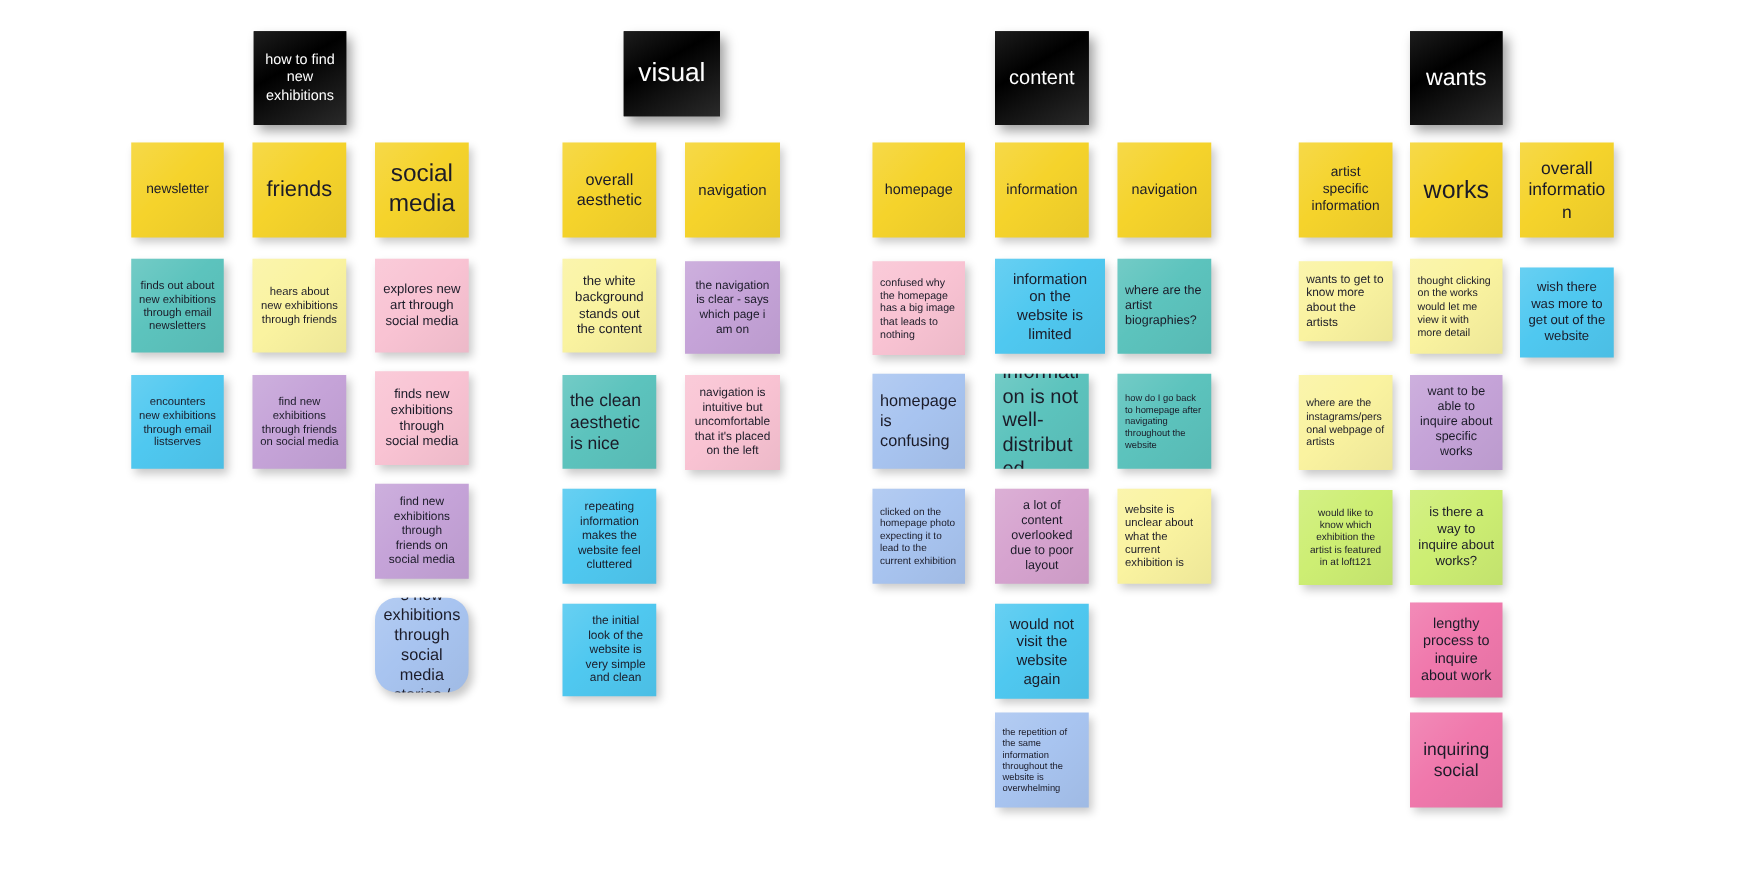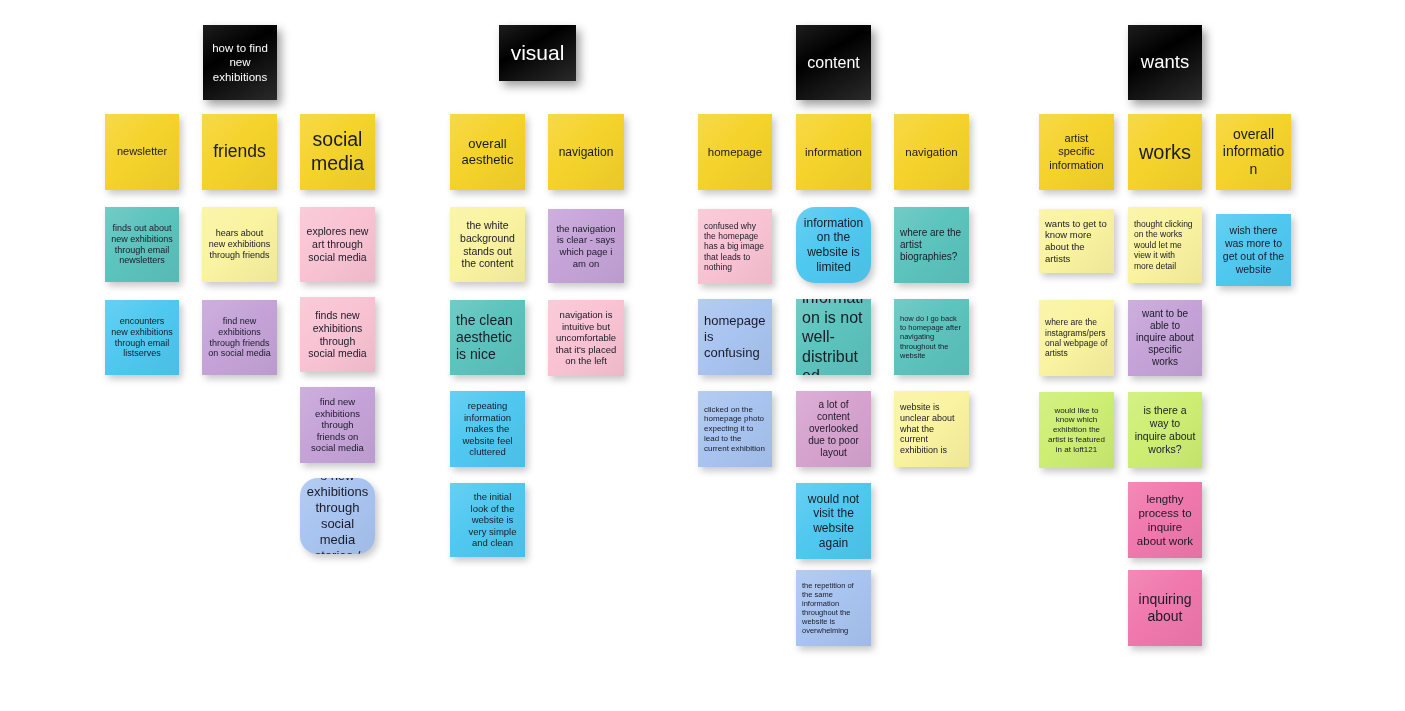--- a/index.html
+++ b/index.html
@@ -49,21 +49,21 @@
   .align-left { text-align: left; justify-content: flex-start; }
   .align-left .txt { text-align: left; }
 </style>
 </head>
 <body>
 
 <div id="board">
     <div class="note header-note" style="left: 203px; top: 25px; width: 74px; height: 75px; color: rgb(255, 255, 255); font-size: 11.5px;">
       <span class="txt">how to find new exhibitions</span>
     </div>
-    <div class="note header-note" style="left: 499px; top: 25px; width: 77px; height: 56px; color: rgb(255, 255, 255); font-size: 21px;">
+    <div class="note header-note" style="left: 499px; top: 25px; width: 77px; height: 68px; color: rgb(255, 255, 255); font-size: 21px;">
       <span class="txt">visual</span>
     </div>
     <div class="note header-note" style="left: 796px; top: 25px; width: 75px; height: 75px; color: rgb(255, 255, 255); font-size: 16px;">
       <span class="txt">content</span>
     </div>
     <div class="note header-note" style="left: 1128px; top: 25px; width: 74px; height: 75px; color: rgb(255, 255, 255); font-size: 18.5px;">
       <span class="txt">wants</span>
     </div>
     <div class="note" style="left: 105px; top: 114px; width: 74px; height: 76px; background-color: rgb(245, 211, 43); font-size: 11px;">
       <span class="txt">newsletter</span>
@@ -142,21 +142,21 @@
     </div>
     <div class="note align-left" style="left: 698px; top: 209px; width: 74px; height: 75px; background-color: rgb(249, 195, 211); font-size: 8.5px;">
       <span class="txt">confused why the homepage has a big image that leads to nothing</span>
     </div>
     <div class="note align-left" style="left: 698px; top: 299px; width: 74px; height: 76px; background-color: rgb(168, 196, 240); font-size: 13px;">
       <span class="txt">homepage is confusing</span>
     </div>
     <div class="note align-left" style="left: 698px; top: 391px; width: 74px; height: 76px; background-color: rgb(168, 196, 240); font-size: 8px;">
       <span class="txt">clicked on the homepage photo expecting it to lead to the current exhibition</span>
     </div>
-    <div class="note" style="left: 796px; top: 207px; width: 75px; height: 76px; background-color: rgb(79, 200, 240); font-size: 12px; border-radius: 19px;">
+    <div class="note" style="left: 796px; top: 207px; width: 88px; height: 76px; background-color: rgb(79, 200, 240); font-size: 12px;">
       <span class="txt">information on the website is limited</span>
     </div>
     <div class="note align-left" style="left: 796px; top: 299px; width: 75px; height: 76px; background-color: rgb(92, 195, 189); font-size: 16px;">
       <span class="txt">information is not well-distributed</span>
     </div>
     <div class="note" style="left: 796px; top: 391px; width: 75px; height: 76px; background-color: rgb(214, 163, 207); font-size: 10px;">
       <span class="txt">a lot of content overlooked due to poor layout</span>
     </div>
     <div class="note" style="left: 796px; top: 483px; width: 75px; height: 76px; background-color: rgb(79, 200, 240); font-size: 12px;">
       <span class="txt">would not visit the website again</span>
@@ -188,18 +188,18 @@
     <div class="note" style="left: 1128px; top: 300px; width: 74px; height: 76px; background-color: rgb(197, 163, 216); font-size: 10px;">
       <span class="txt">want to be able to inquire about specific works</span>
     </div>
     <div class="note" style="left: 1128px; top: 392px; width: 74px; height: 76px; background-color: rgb(205, 238, 115); font-size: 10.5px;">
       <span class="txt">is there a way to inquire about works?</span>
     </div>
     <div class="note" style="left: 1128px; top: 482px; width: 74px; height: 76px; background-color: rgb(240, 120, 172); font-size: 11.5px;">
       <span class="txt">lengthy process to inquire about work</span>
     </div>
     <div class="note" style="left: 1128px; top: 570px; width: 74px; height: 76px; background-color: rgb(240, 120, 172); font-size: 14px;">
-      <span class="txt">inquiring about</span>
+      <span class="txt">inquiring social</span>
     </div>
     <div class="note" style="left: 1216px; top: 214px; width: 75px; height: 72px; background-color: rgb(79, 200, 240); font-size: 10.5px;">
       <span class="txt">wish there was more to get out of the website</span>
     </div>
   </div>
 
 </body></html>

